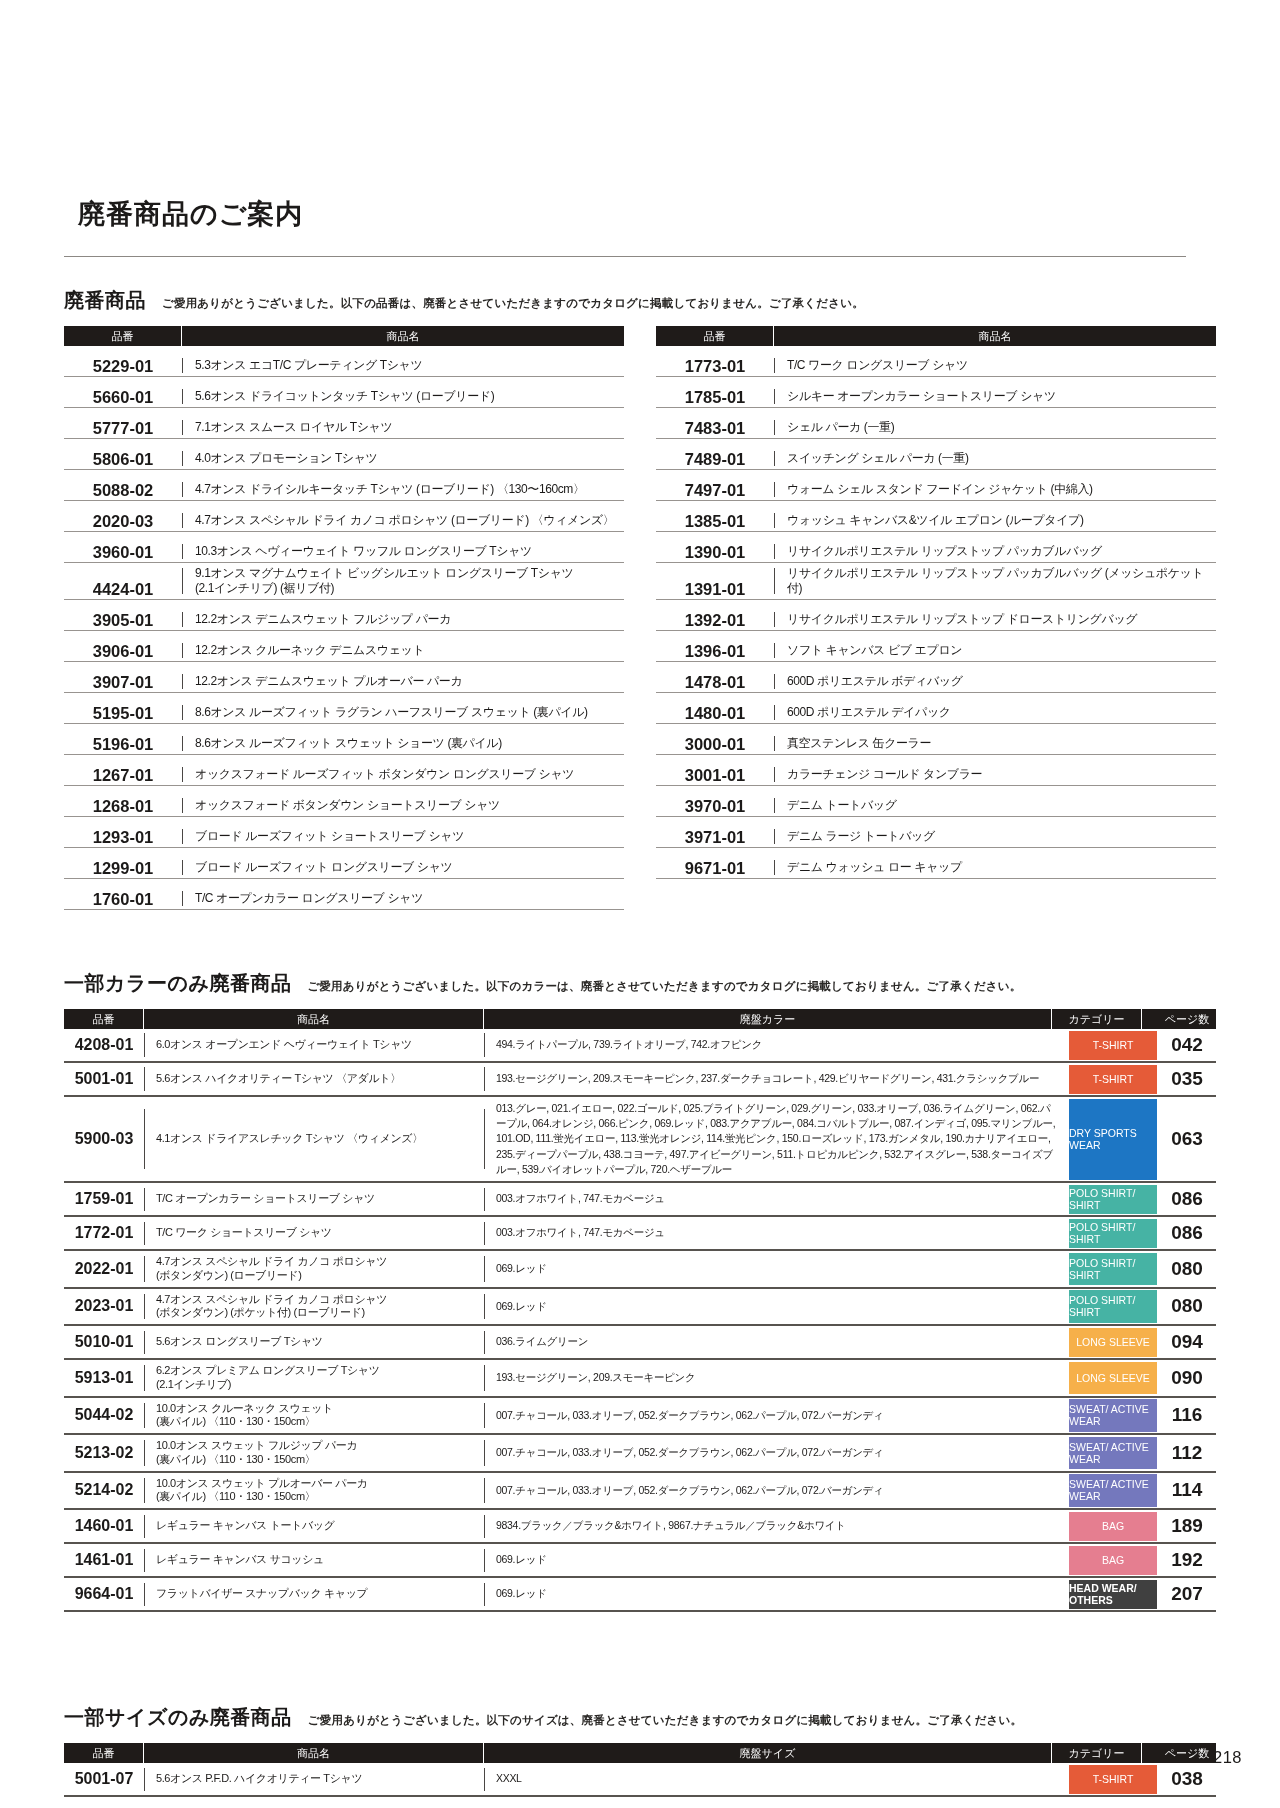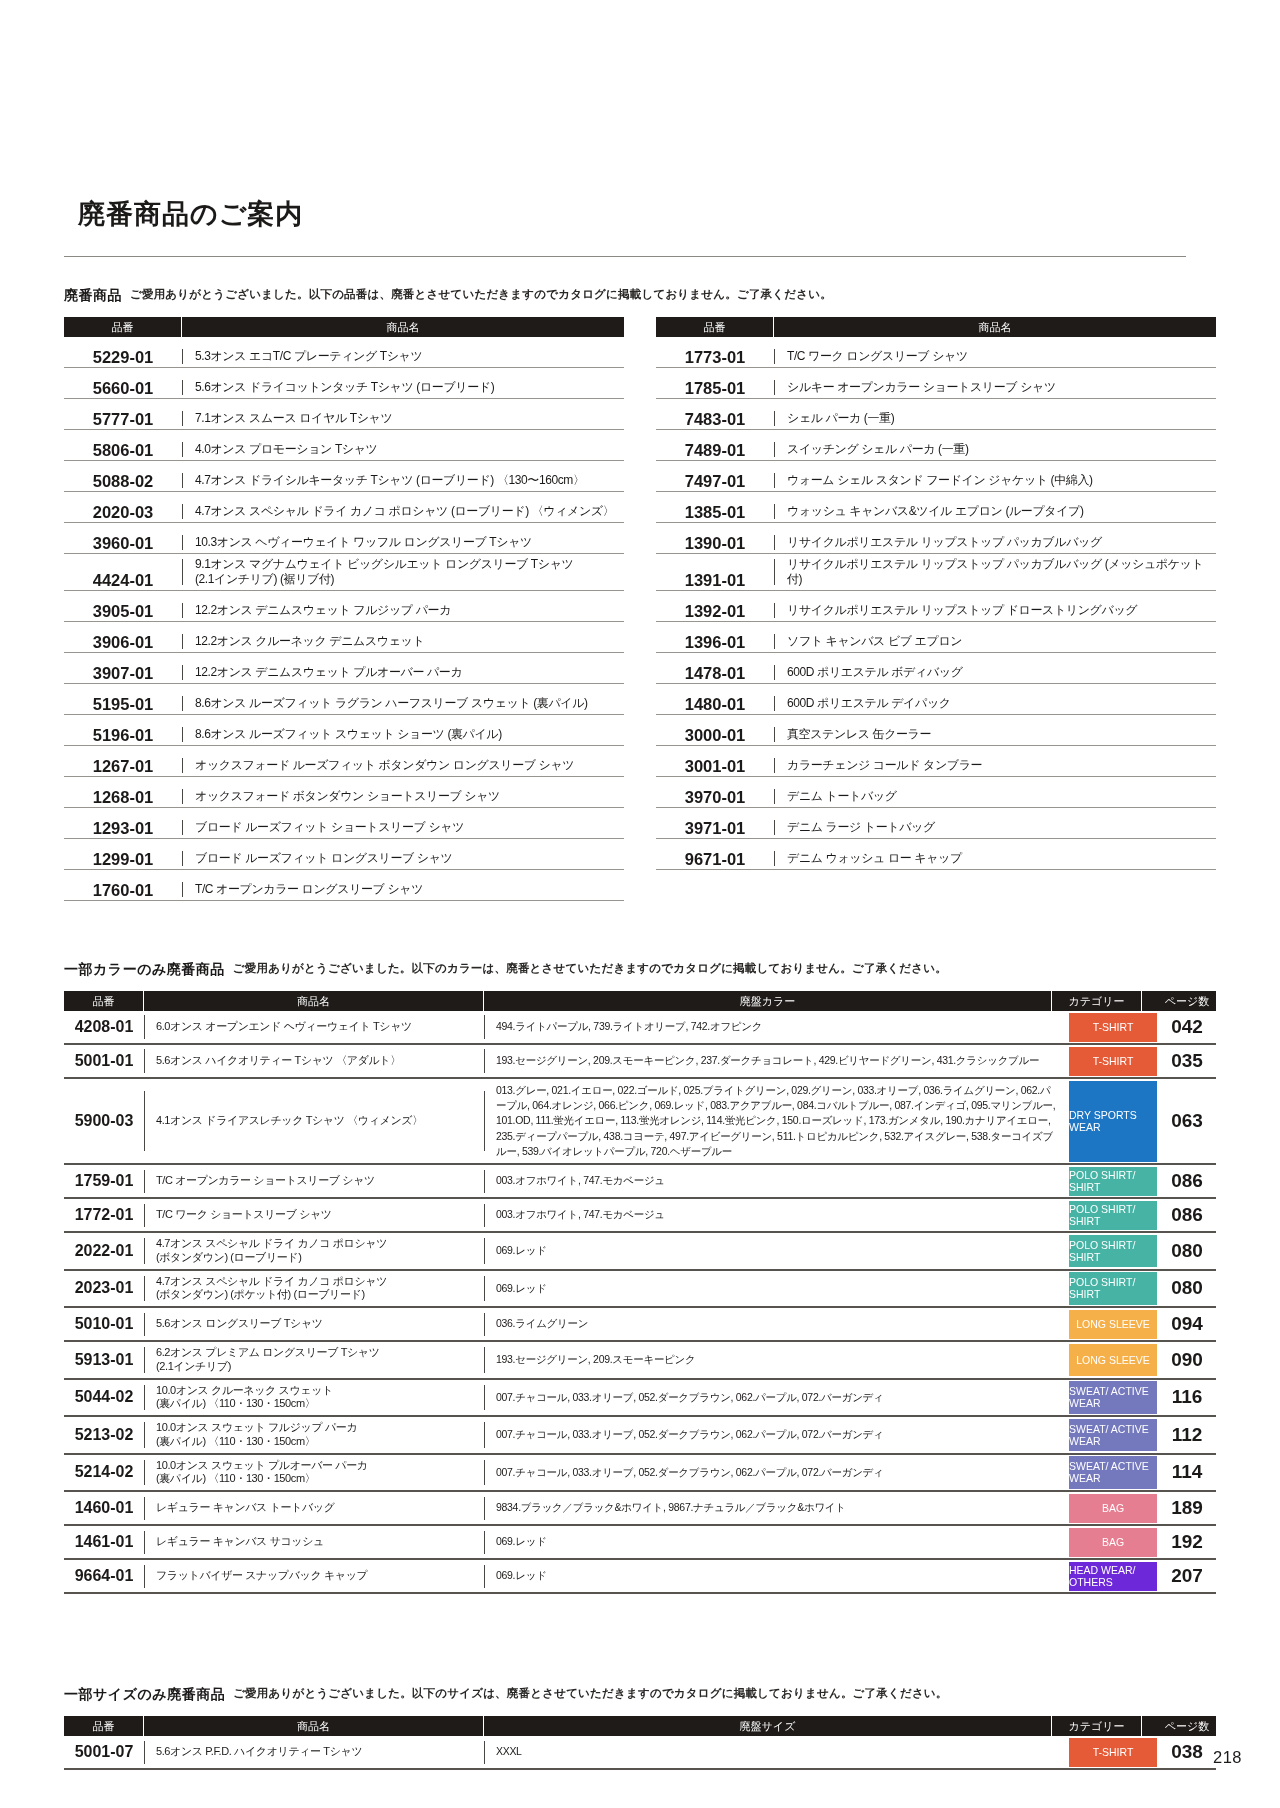--- a/index.html
+++ b/index.html
@@ -13,22 +13,22 @@
     overflow:hidden;
   }
   .content { width:1152px; margin:0 auto; padding-top:196px; }
 
   
   .page-title { font-size:27px; font-weight:bold; margin:0 0 0 14px; letter-spacing:1px; }
   .title-rule { border:none; border-top:1.5px solid #8c8884; margin:24px 0 0 0; width:1122px; }
 
   
   .sec-head { display:flex; align-items:flex-end; margin-top:30px; margin-bottom:12px; }
-  .sec-title { font-size:14px; font-weight:bold; letter-spacing:0.5px; white-space:nowrap; }
-  .sec-note  { font-size:11.5px; font-weight:600; color:#2a2826; margin-left:8px; padding-bottom:3px; letter-spacing:0.2px; }
+  .sec-title { font-size:20px; font-weight:bold; letter-spacing:0.5px; white-space:nowrap; }
+  .sec-note  { font-size:11.5px; font-weight:600; color:#2a2826; margin-left:16px; padding-bottom:3px; letter-spacing:0.2px; }
 
   
   .two-col { display:flex; gap:32px; }
   .simple-table { width:560px; }
   .thead { display:flex; background:#1f1b19; color:#ffffff; height:20px; font-size:11px; align-items:stretch; }
   .thead .th { display:flex; align-items:center; justify-content:center; }
   .thead .th-code { width:118px; border-right:1px solid #ffffff; }
   .thead .th-name { flex:1; }
   .s-row { display:flex; min-height:31px; border-bottom:1.8px solid #989490; align-items:flex-end; }
   .s-code { width:118px; text-align:center; font-weight:bold; font-size:16.5px; letter-spacing:0; }
@@ -424,21 +424,21 @@
       <span class="badge" style="background: rgb(229, 126, 144);">BAG</span>
     </div>
     <div class="w-page">192</div>
   </div>
 
   <div class="w-row">
     <div class="w-code">9664-01</div>
     <div class="w-name">フラットバイザー スナップバック キャップ</div>
     <div class="w-detail">069.レッド</div>
     <div class="w-cat">
-      <span class="badge" style="background: #6d28d9;">HEAD WEAR/ OTHERS</span>
+      <span class="badge" style="background: #404040; font-weight: bold;">HEAD WEAR/ OTHERS</span>
     </div>
     <div class="w-page">207</div>
   </div>
 </div>
     </div>
   </section>
 
   <section class="sec-size">
     <div class="sec-head">
       <span class="sec-title">一部サイズのみ廃番商品</span>

